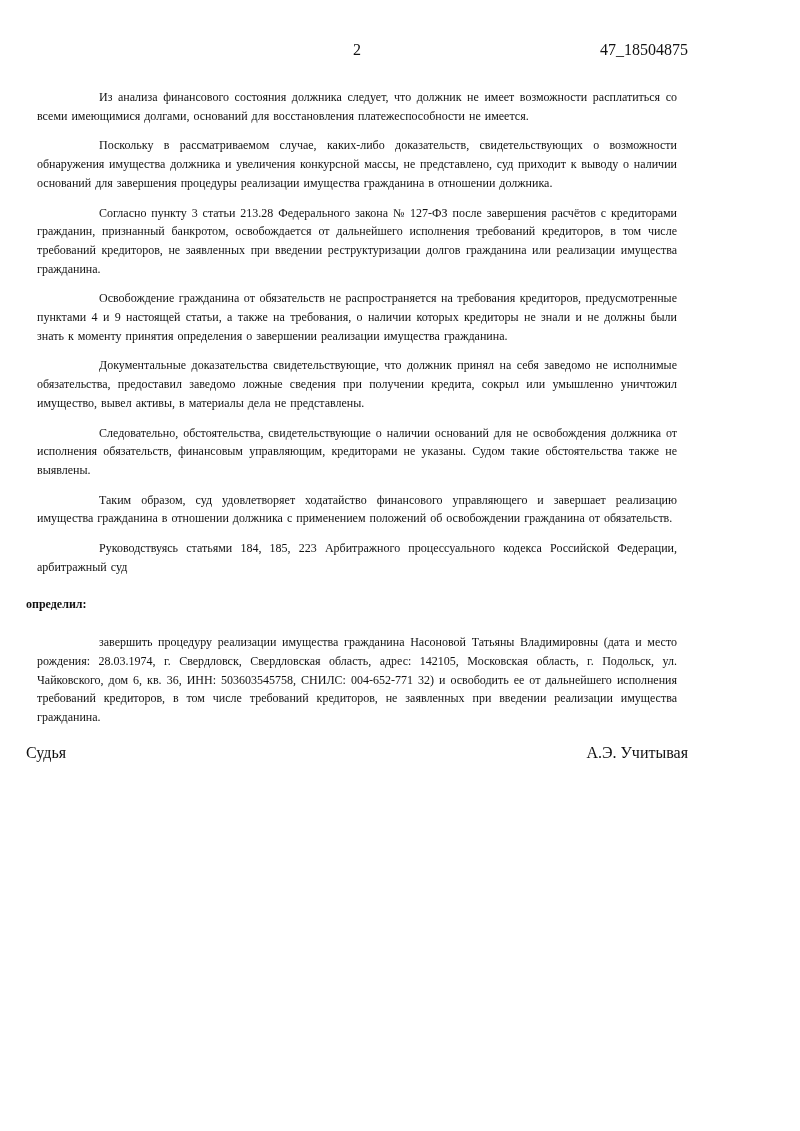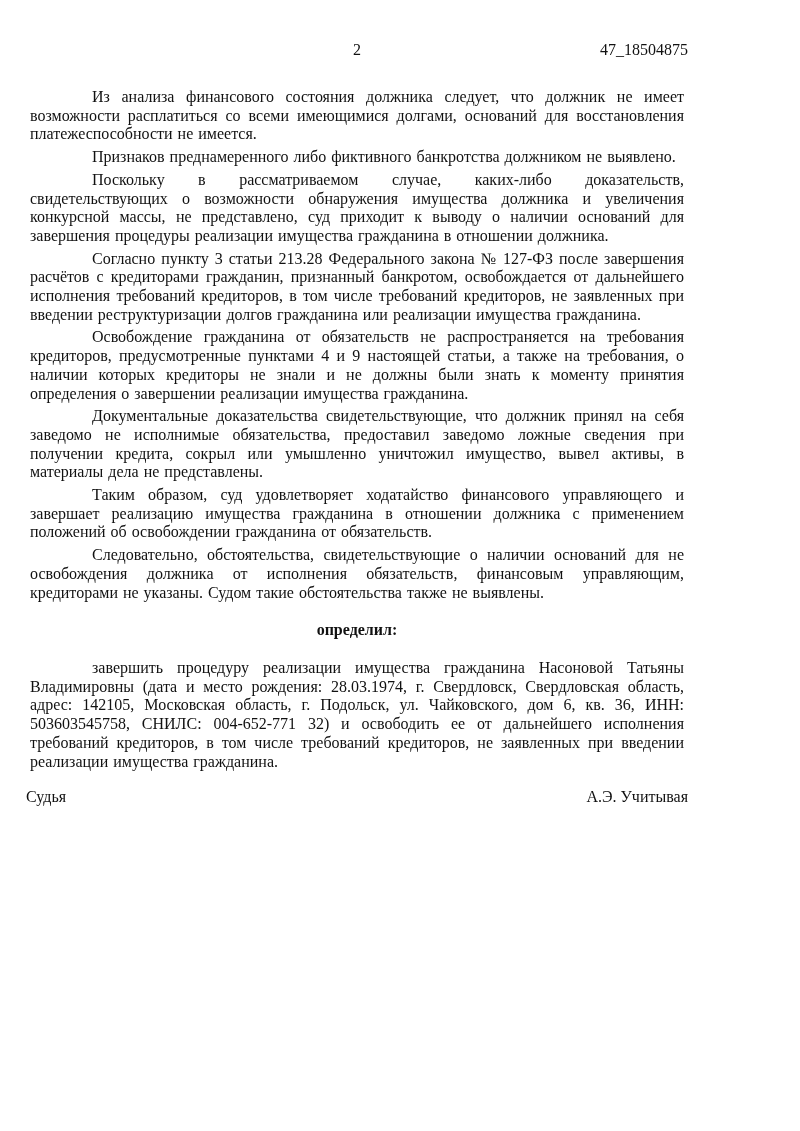--- a/index.html
+++ b/index.html
@@ -32,32 +32,31 @@
     display: block;
     text-align: center;
     width: 100%;
   }
   .case-num {
     position: absolute;
     right: 0;
     top: 0;
   }
   .body-par {
-    margin: 4px;
-    font-size: 16px;
+    margin: 11px;
+    font-size: 12px;
     line-height: 18.7px;
     text-align: justify;
     text-indent: 62px;
     word-spacing: 1px;
   }
   .resolution-heading {
     margin: 19px 0;
-    font-size: 16px;
+    font-size: 12px;
     line-height: 18.7px;
-    text-align: center;
     font-weight: bold;
     text-indent: 0;
   }
   .signature-row {
     display: flex;
     justify-content: space-between;
     margin-top: 16px;
     font-size: 16px;
     line-height: 19px;
   }
@@ -67,27 +66,27 @@
 
 <div class="sheet">
 
   <div class="doc-header">
     <span class="page-num">2</span>
     <span class="case-num">47_18504875</span>
   </div>
 
   <div>
     <p class="body-par">Из анализа финансового состояния должника следует, что должник не имеет возможности расплатиться со всеми имеющимися долгами, оснований для восстановления платежеспособности не имеется.</p>
-    <p class="body-par">Признаков преднамеренного либо фиктивного банкротства должником не выявлено.</p>
     <p class="body-par">Поскольку в рассматриваемом случае, каких-либо доказательств, свидетельствующих о возможности обнаружения имущества должника и увеличения конкурсной массы, не представлено, суд приходит к выводу о наличии оснований для завершения процедуры реализации имущества гражданина в отношении должника.</p>
     <p class="body-par">Согласно пункту 3 статьи 213.28 Федерального закона № 127-ФЗ после завершения расчётов с кредиторами гражданин, признанный банкротом, освобождается от дальнейшего исполнения требований кредиторов, в том числе требований кредиторов, не заявленных при введении реструктуризации долгов гражданина или реализации имущества гражданина.</p>
     <p class="body-par">Освобождение гражданина от обязательств не распространяется на требования кредиторов, предусмотренные пунктами 4 и 9 настоящей статьи, а также на требования, о наличии которых кредиторы не знали и не должны были знать к моменту принятия определения о завершении реализации имущества гражданина.</p>
     <p class="body-par">Документальные доказательства свидетельствующие, что должник принял на себя заведомо не исполнимые обязательства, предоставил заведомо ложные сведения при получении кредита, сокрыл или умышленно уничтожил имущество, вывел активы, в материалы дела не представлены.</p>
+    <p class="body-par">Следовательно, обстоятельства, свидетельствующие о наличии оснований для не освобождения должника от исполнения обязательств, финансовым управляющим, кредиторами не указаны. Судом такие обстоятельства также не выявлены.</p>
     <p class="body-par">Таким образом, суд удовлетворяет ходатайство финансового управляющего и завершает реализацию имущества гражданина в отношении должника с применением положений об освобождении гражданина от обязательств.</p>
-    <p class="body-par">Следовательно, обстоятельства, свидетельствующие о наличии оснований для не освобождения должника от исполнения обязательств, финансовым управляющим, кредиторами не указаны. Судом такие обстоятельства также не выявлены.</p>
+    <p class="body-par">Руководствуясь статьями 184, 185, 223 Арбитражного процессуального кодекса Российской Федерации, арбитражный суд</p>
 
     <p class="body-par resolution-heading">определил:</p>
 
     <p class="body-par">завершить процедуру реализации имущества гражданина Насоновой Татьяны Владимировны (дата и место рождения: 28.03.1974, г. Свердловск, Свердловская область, адрес: 142105, Московская область, г. Подольск, ул. Чайковского, дом 6, кв. 36, ИНН: 503603545758, СНИЛС: 004-652-771 32) и освободить ее от дальнейшего исполнения требований кредиторов, в том числе требований кредиторов, не заявленных при введении реализации имущества гражданина.</p>
   </div>
 
   <div class="signature-row">
     <span>Судья</span>
     <span>А.Э. Учитывая</span>
   </div>

